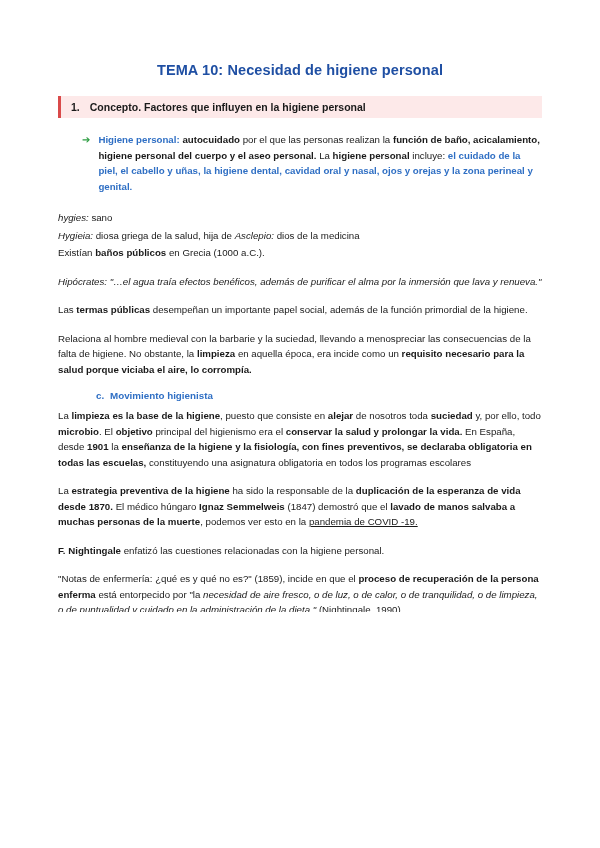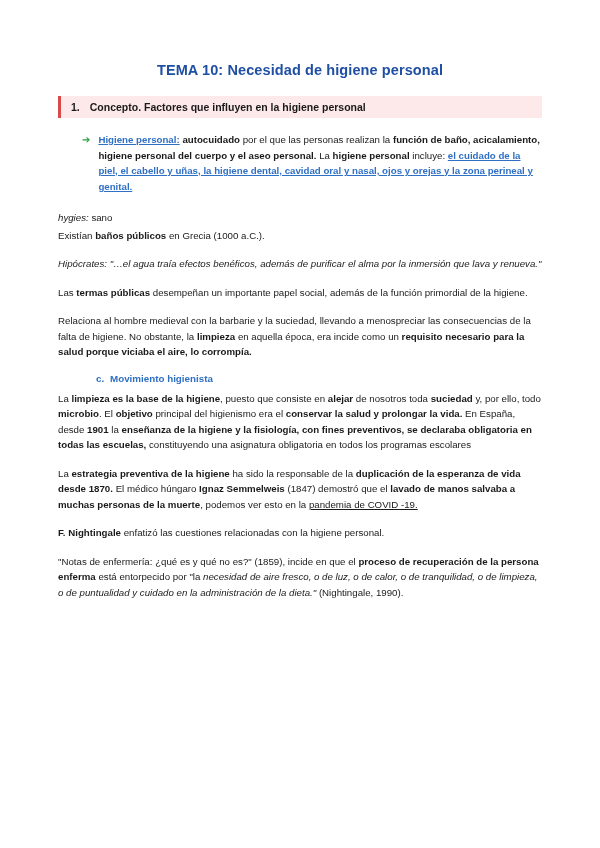--- a/index.html
+++ b/index.html
@@ -53,21 +53,21 @@
     color: #2f9e44;
     font-size: 10px;
     line-height: 15px;
     flex: 0 0 auto;
   }
   .bullet-text {
     font-size: 9.7px;
     line-height: 15.5px;
     text-align: left;
   }
-  .blue { color: #2f6fc4; text-decoration: underline; }
+  .blue { color: #2f6fc4; }
   .b { font-weight: bold; }
   .i { font-style: italic; }
   .u { text-decoration: underline; }
   .sub-head {
     font-size: 9.8px;
     font-weight: bold;
     color: #2f6fc4;
     margin: 0 0 7px 0;
     padding-left: 38px;
   }
@@ -94,20 +94,21 @@
 
   <div class="bullet-row">
     <span class="arrow">➔</span>
     <div class="bullet-text">
       <span class="blue b">Higiene personal:</span><span> </span><span class="b">autocuidado</span><span> por el que las personas realizan la </span><span class="b">función de baño, acicalamiento, higiene personal del cuerpo y el aseo personal.</span><span> La </span><span class="b">higiene personal</span><span> incluye: </span><span class="b blue">el cuidado de la piel, el cabello y uñas, la higiene dental, cavidad oral y nasal, ojos y orejas y la zona perineal y genital.</span>
     </div>
   </div>
 
   <div id="subsections">
       <p class="body tight"><span class="i">hygies: </span><span>sano</span></p>
+      <p class="body tight"><span class="i">Hygieia: </span><span>diosa griega de la salud, hija de </span><span class="i">Asclepio:</span><span> dios de la medicina</span></p>
       <p class="body"><span>Existían </span><span class="b">baños públicos</span><span> en Grecia (1000 a.C.).</span></p>
       <p class="body"><span class="i">Hipócrates: "…el agua traía efectos benéficos, además de purificar el alma por la inmersión que lava y renueva."</span></p>
       <p class="body"><span>Las </span><span class="b">termas públicas</span><span> desempeñan un importante papel social, además de la función primordial de la higiene.</span></p>
       <p class="body"><span>Relaciona al hombre medieval con la barbarie y la suciedad, llevando a menospreciar las consecuencias de la falta de higiene. No obstante, la </span><span class="b">limpieza</span><span> en aquella época, era incide como un </span><span class="b">requisito necesario para la salud porque viciaba el aire, lo corrompía.</span></p>
       <div class="sub-head"><span class="letter">c.</span><span>Movimiento higienista</span></div>
       <p class="body"><span>La </span><span class="b">limpieza es la base de la higiene</span><span>, puesto que consiste en </span><span class="b">alejar</span><span> de nosotros toda </span><span class="b">suciedad</span><span> y, por ello, todo </span><span class="b">microbio</span><span>. El </span><span class="b">objetivo</span><span> principal del higienismo era el </span><span class="b">conservar la salud y prolongar la vida.</span><span> En España, desde </span><span class="b">1901</span><span> la </span><span class="b">enseñanza de la higiene y la fisiología, con fines preventivos, se declaraba obligatoria en todas las escuelas,</span><span> constituyendo una asignatura obligatoria en todos los programas escolares</span></p>
       <p class="body"><span>La </span><span class="b">estrategia preventiva de la higiene</span><span> ha sido la responsable de la </span><span class="b">duplicación de la esperanza de vida desde 1870.</span><span> El médico húngaro </span><span class="b">Ignaz Semmelweis</span><span> (1847) demostró que el </span><span class="b">lavado de manos salvaba a muchas personas de la muerte</span><span>, podemos ver esto en la </span><span class="u">pandemia de COVID -19.</span></p>
       <p class="body"><span class="b">F. Nightingale</span><span> enfatizó las cuestiones relacionadas con la higiene personal.</span></p>
       <p class="body"><span>"Notas de enfermería: ¿qué es y qué no es?" (1859), incide en que el </span><span class="b">proceso de recuperación de la persona enferma</span><span> está entorpecido por "la </span><span class="i">necesidad de aire fresco, o de luz, o de calor, o de tranquilidad, o de limpieza, o de puntualidad y cuidado en la administración de la dieta."</span><span> (Nightingale, 1990).</span></p>
     </div>

